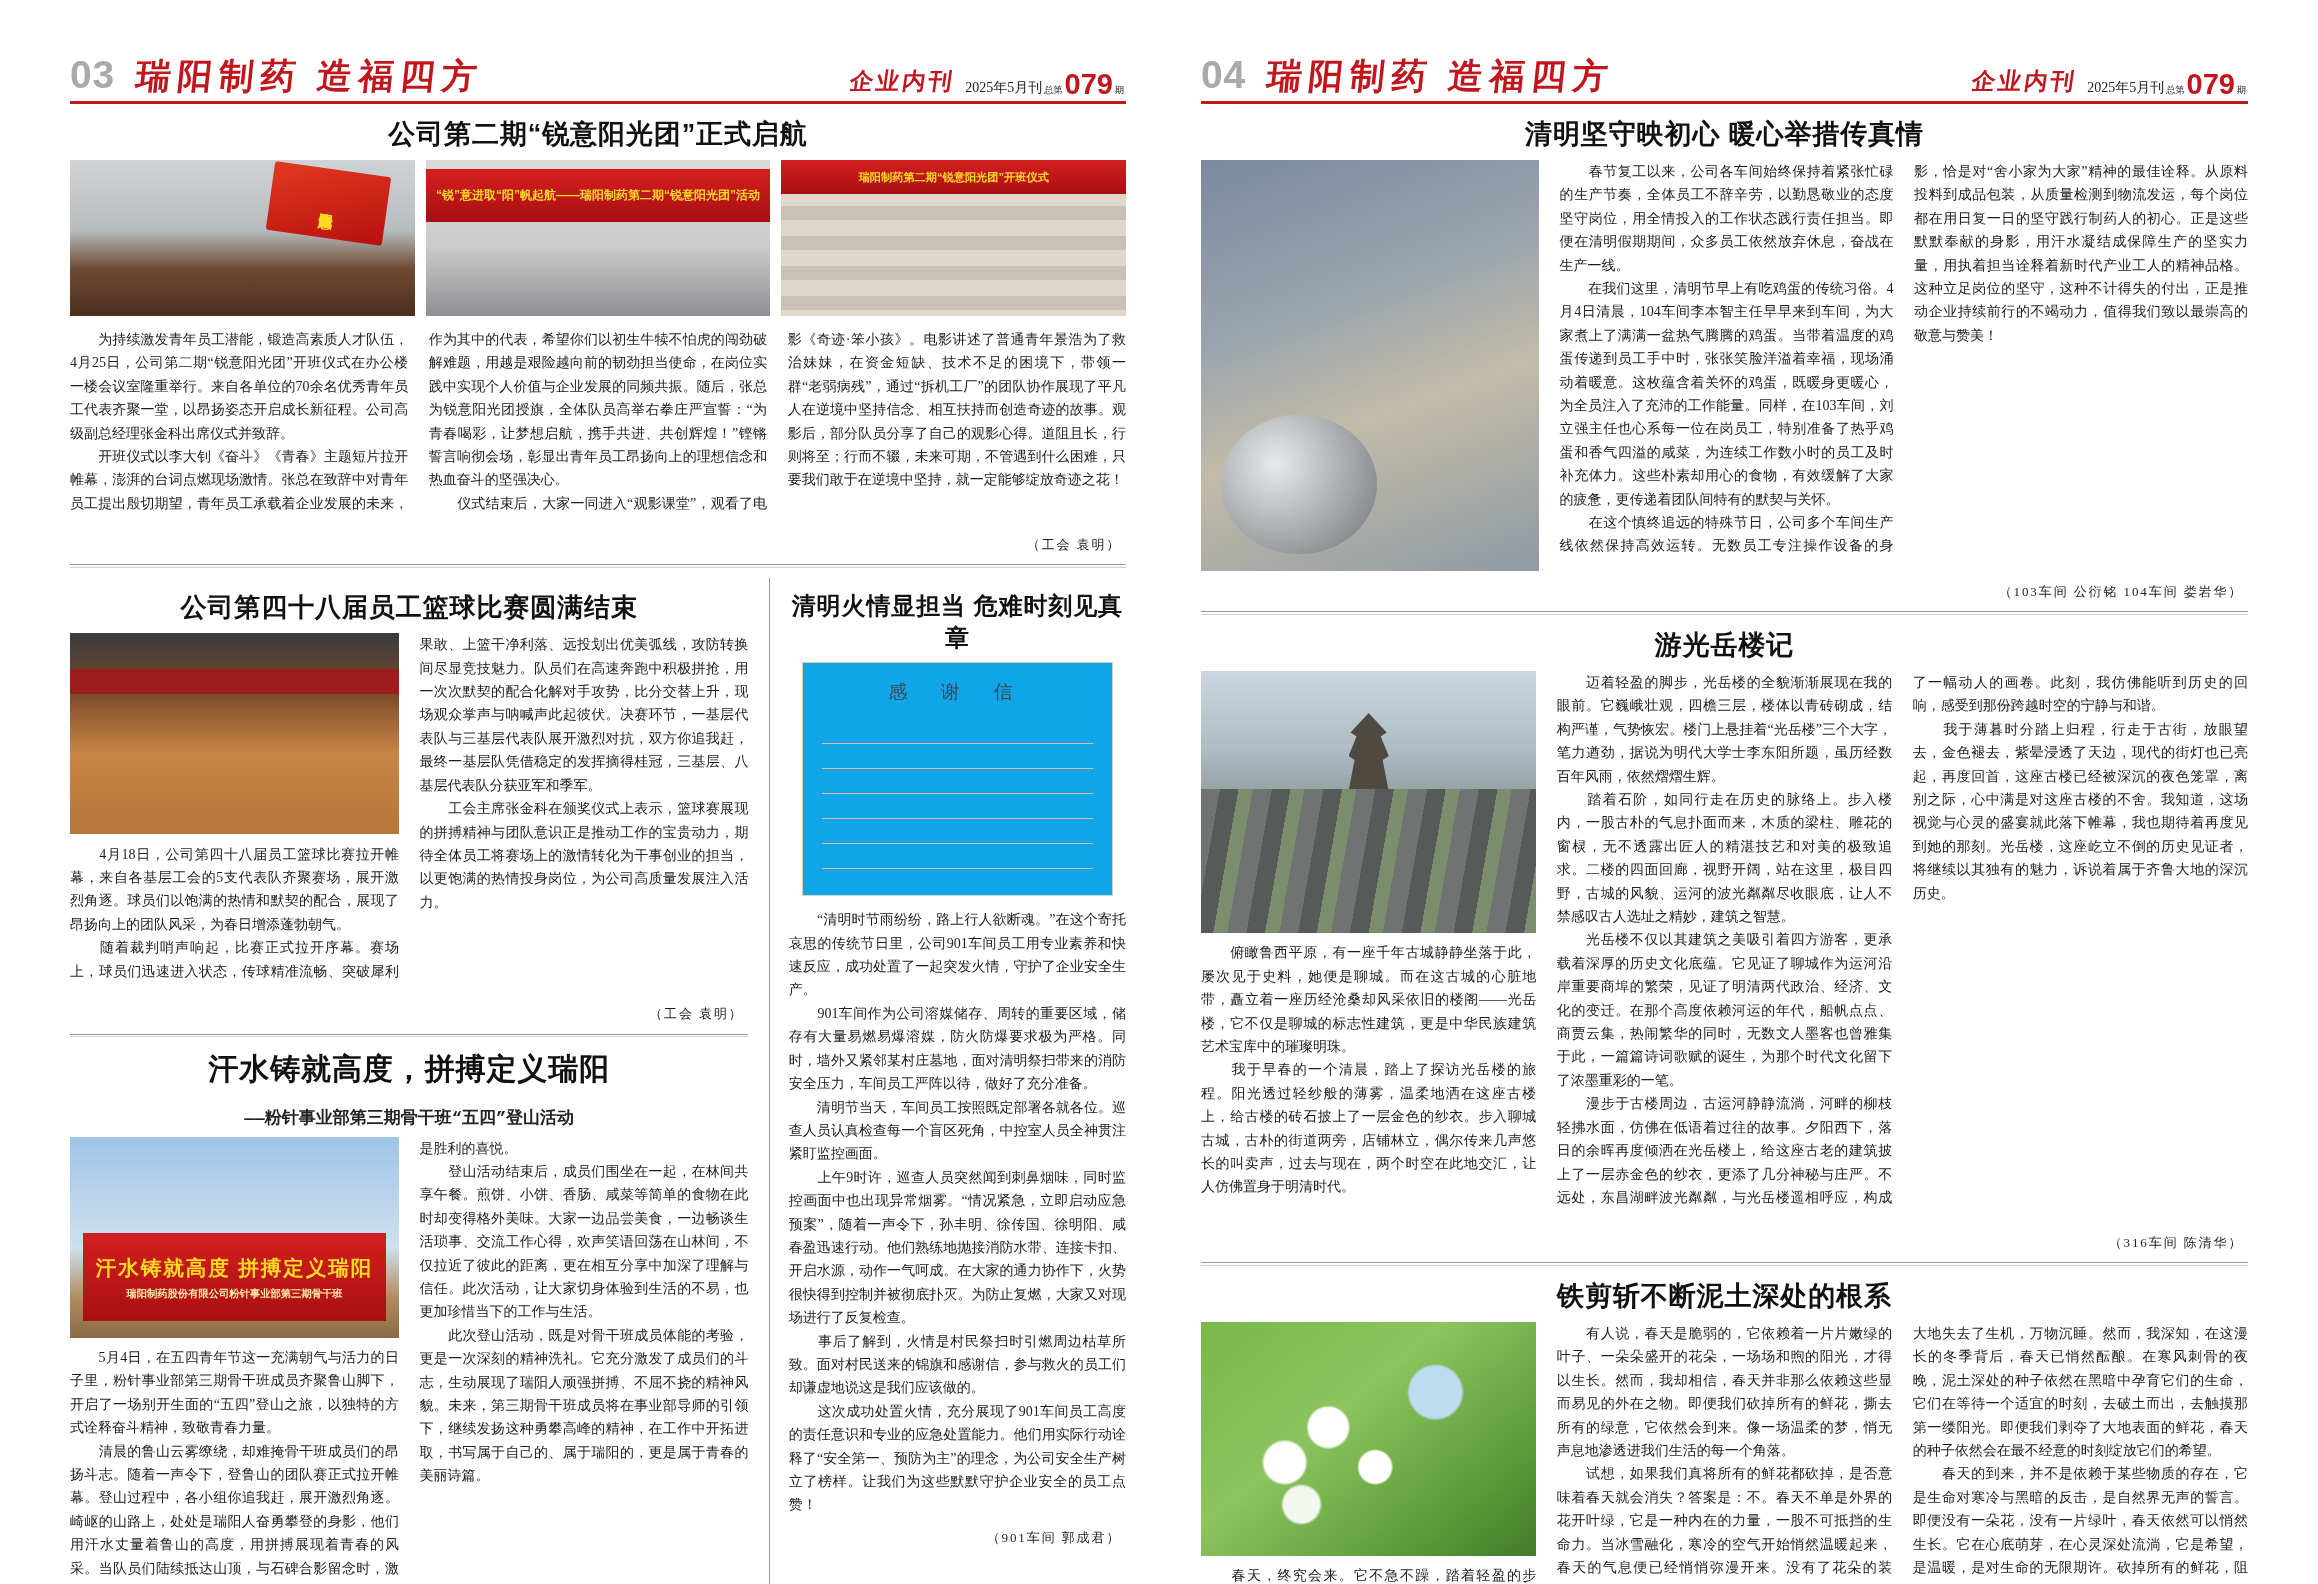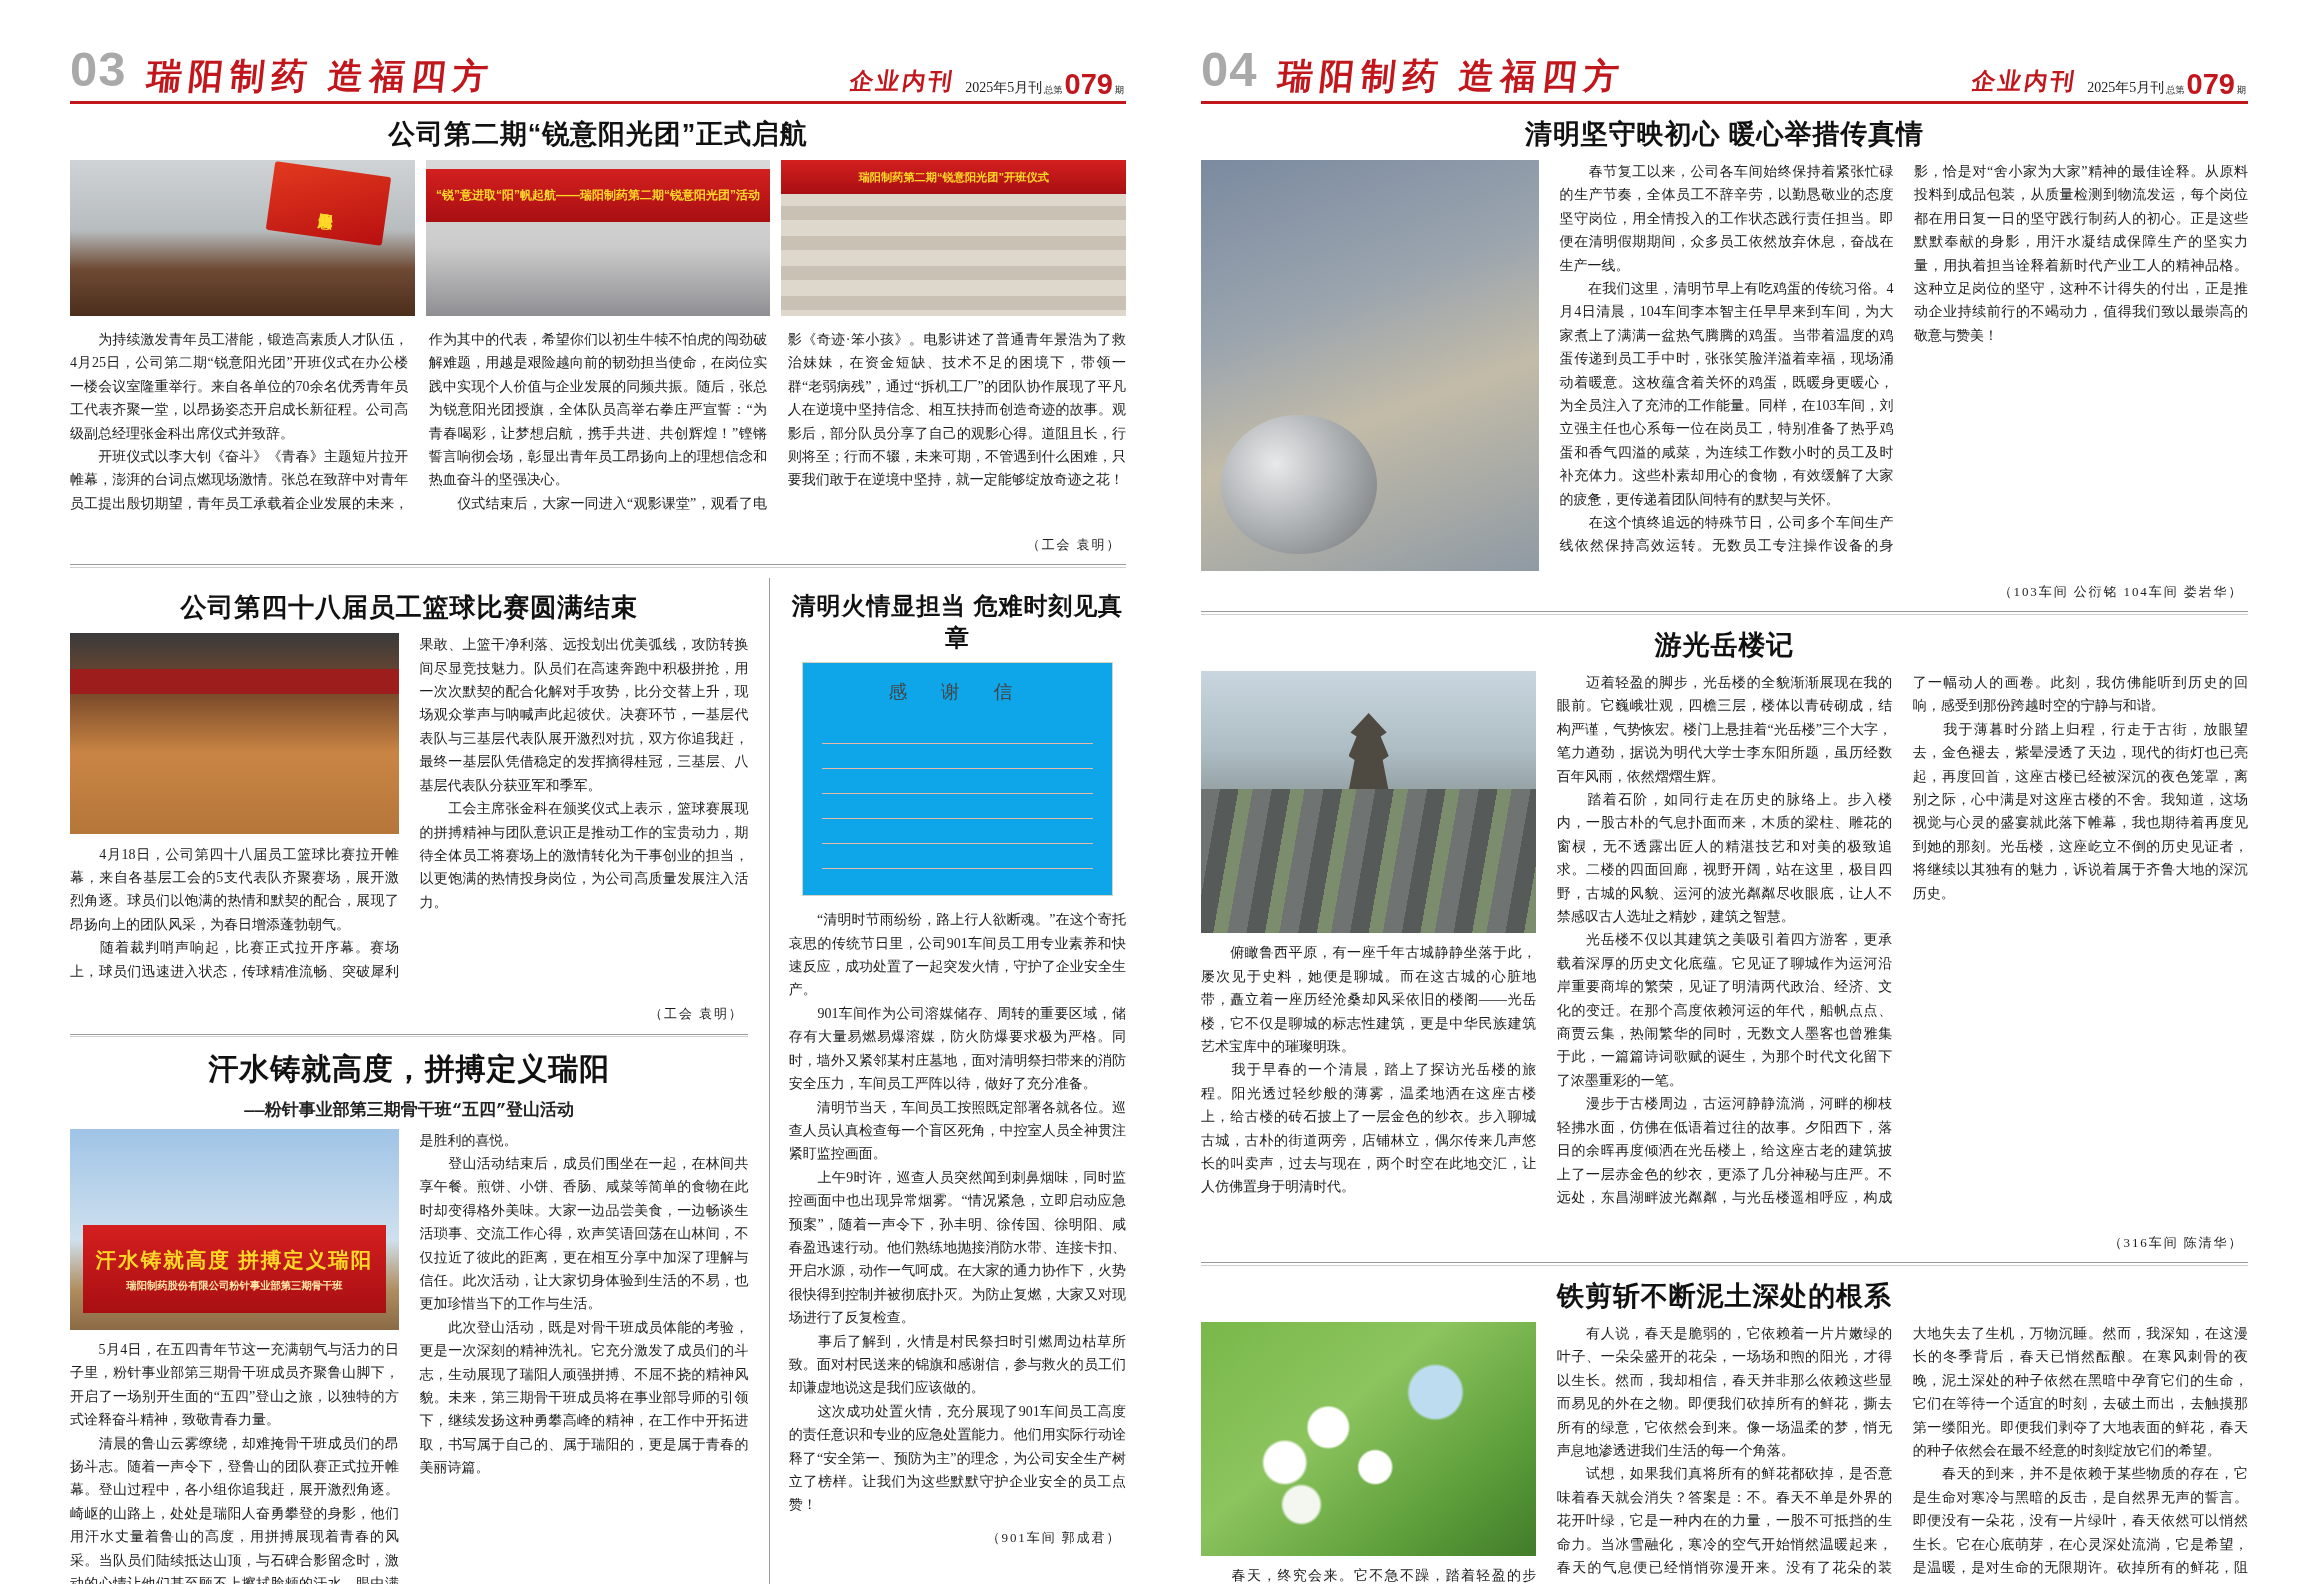--- a/index.html
+++ b/index.html
@@ -5,21 +5,21 @@
   html,body{margin:0;padding:0;background:#e8e8e8;}
   .spread{width:2319px;height:1584px;background:#ffffff;display:flex;overflow:hidden;
           font-family:"Liberation Serif","DejaVu Serif",serif;color:#1c1c1c;}
   .page{box-sizing:border-box;width:1159px;height:1584px;position:relative;}
   .page.p03{padding:33px 33px 0 70px;}
   .page.p04{padding:33px 70px 13px 42px;}
 
   
   .masthead{display:flex;align-items:flex-end;height:61px;position:relative;}
   .pageno{font-family:"Liberation Sans","DejaVu Sans",sans-serif;font-weight:bold;
-          font-size:49px;line-height:1;color:#a9a9a9;letter-spacing:0.9px;}
+          font-size:39px;line-height:1;color:#a9a9a9;letter-spacing:0.9px;}
   .brand{font-weight:bold;font-size:35px;line-height:1;color:#c0161c;margin-left:21px;
          transform:skewX(-6deg);letter-spacing:6.5px;}
   .issue{position:absolute;right:0;bottom:-2.8px;display:flex;align-items:flex-end;white-space:nowrap;}
   .issue .ilabel{color:#c0161c;font-weight:bold;font-size:23.4px;transform:skewX(-8deg);letter-spacing:2.8px;}
   .issue .idate{font-size:14px;margin-left:10.3px;color:#222;}
   .issue .ifix{font-size:9.3px;color:#222;margin:0 1.9px;}
   .issue .ino{font-family:"Liberation Sans",sans-serif;font-size:29px;line-height:.9;color:#c0161c;font-weight:bold;}
   .redrule{border:0;border-top:3.3px solid #c0161c;margin:6.5px 0 0 0;}
 
   
@@ -132,21 +132,21 @@
             <div class="body">　　4月18日，公司第四十八届员工篮球比赛拉开帷幕，来自各基层工会的5支代表队齐聚赛场，展开激烈角逐。球员们以饱满的热情和默契的配合，展现了昂扬向上的团队风采，为春日增添蓬勃朝气。
 　　随着裁判哨声响起，比赛正式拉开序幕。赛场上，球员们迅速进入状态，传球精准流畅、突破犀利果敢、上篮干净利落、远投划出优美弧线，攻防转换间尽显竞技魅力。队员们在高速奔跑中积极拼抢，用一次次默契的配合化解对手攻势，比分交替上升，现场观众掌声与呐喊声此起彼伏。决赛环节，一基层代表队与三基层代表队展开激烈对抗，双方你追我赶，最终一基层队凭借稳定的发挥摘得桂冠，三基层、八基层代表队分获亚军和季军。
 　　工会主席张金科在颁奖仪式上表示，篮球赛展现的拼搏精神与团队意识正是推动工作的宝贵动力，期待全体员工将赛场上的激情转化为干事创业的担当，以更饱满的热情投身岗位，为公司高质量发展注入活力。</div>
           </div>
           <div class="byline">（工会  袁明）</div>
         </div>
 
         <div class="hdiv"></div>
 
         <div>
-          <div class="headline" style="font-size:30px;margin-bottom:10px;">汗水铸就高度，拼搏定义瑞阳</div>
+          <div class="headline" style="font-size:30px;margin-bottom:18px;">汗水铸就高度，拼搏定义瑞阳</div>
           <div class="subhead">——粉针事业部第三期骨干班“五四”登山活动</div>
           <div class="cols2" style="height:481px;">
             <div class="ph climbphoto" style="height:201px;margin-bottom:8.4px;">
               <div class="bannerstrip climbbanner">
                 <div class="l1">汗水铸就高度 拼搏定义瑞阳</div>
                 <div class="l2">瑞阳制药股份有限公司粉针事业部第三期骨干班</div>
               </div>
             </div>
             <div class="body">　　5月4日，在五四青年节这一充满朝气与活力的日子里，粉针事业部第三期骨干班成员齐聚鲁山脚下，开启了一场别开生面的“五四”登山之旅，以独特的方式诠释奋斗精神，致敬青春力量。
 　　清晨的鲁山云雾缭绕，却难掩骨干班成员们的昂扬斗志。随着一声令下，登鲁山的团队赛正式拉开帷幕。登山过程中，各小组你追我赶，展开激烈角逐。崎岖的山路上，处处是瑞阳人奋勇攀登的身影，他们用汗水丈量着鲁山的高度，用拼搏展现着青春的风采。当队员们陆续抵达山顶，与石碑合影留念时，激动的心情让他们甚至顾不上擦拭脸颊的汗水，眼中满是胜利的喜悦。

